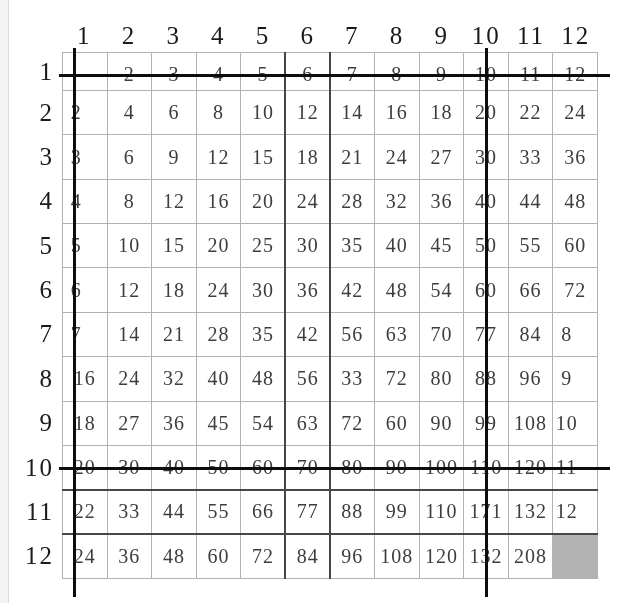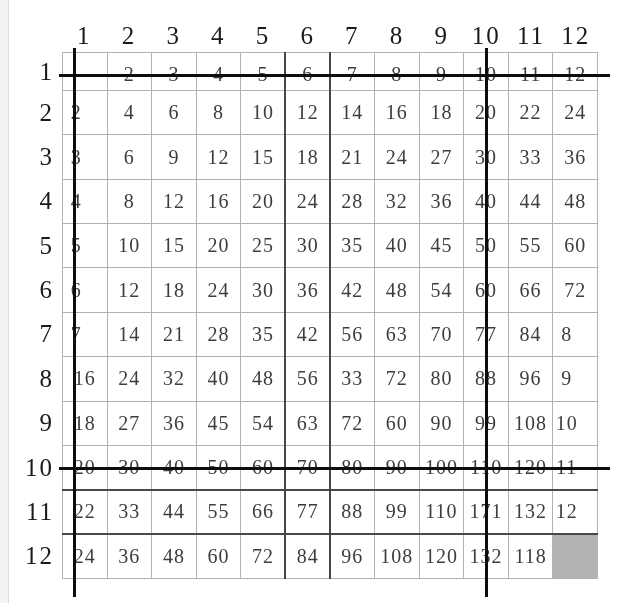--- a/index.html
+++ b/index.html
@@ -234,21 +234,21 @@
     <div class="cell">24</div>
     <div class="cell">36</div>
     <div class="cell">48</div>
     <div class="cell">60</div>
     <div class="cell">72</div>
     <div class="cell">84</div>
     <div class="cell">96</div>
     <div class="cell">108</div>
     <div class="cell">120</div>
     <div class="cell">132</div>
-    <div class="cell">118</div>
+    <div class="cell">208</div>
   </div>
 
 <div class="dark-v" id="dark-v1"></div>
 <div class="dark-v" id="dark-v2"></div>
 <div class="dark-h" id="dark-h1"></div>
 <div class="dark-h" id="dark-h2"></div>
 
 <div class="strike-h" id="strike-h1"></div>
 <div class="strike-h" id="strike-h2"></div>
 <div class="strike-v" id="strike-v1"></div>

